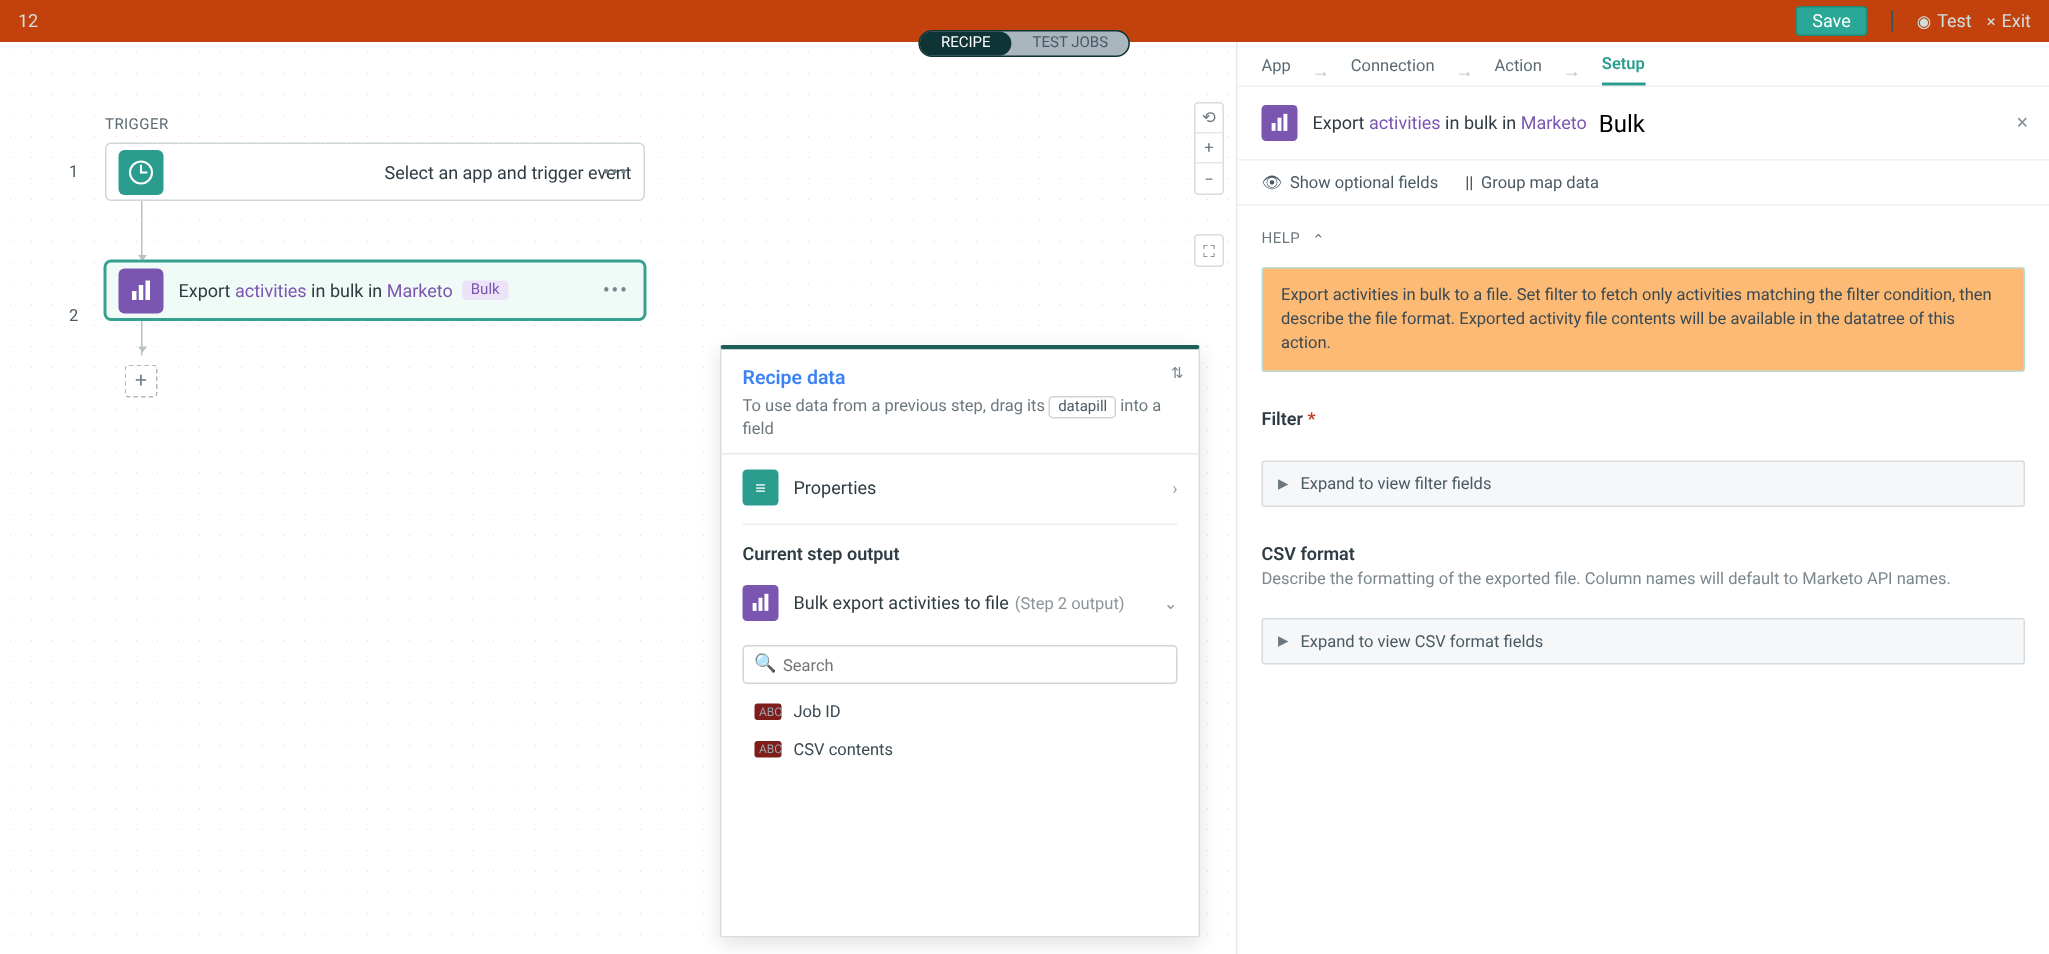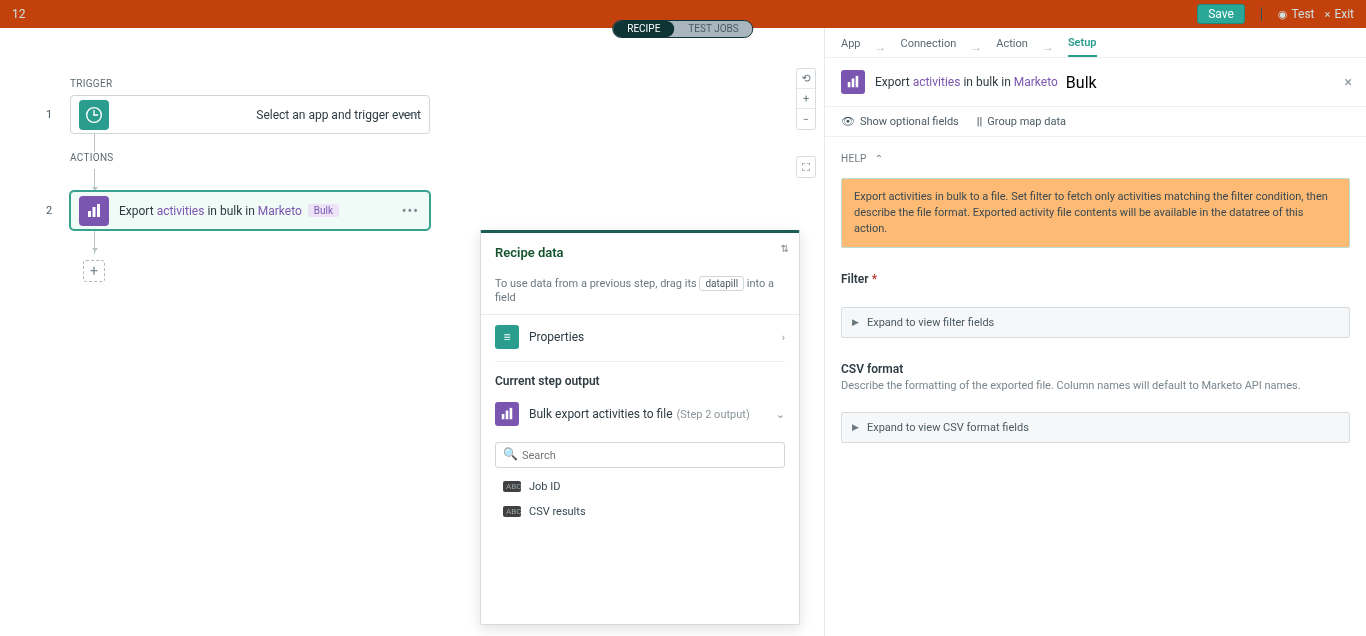--- a/index.html
+++ b/index.html
@@ -40,34 +40,34 @@
 
 
 .canvas-controls { position: absolute; right: 8px; top: 40px; width: 20px; background: #fff; border: 1px solid #d6dcdf; border-radius: 3px; }
 .canvas-controls div { height: 20px; display: flex; align-items: center; justify-content: center; font-size: 11px; color: #6b787f; border-bottom: 1px solid #e4e8ea; cursor: pointer; }
 .canvas-controls div:last-child { border-bottom: none; }
 .canvas-controls.second { top: 128px; }
 
 
 .popup { position: absolute; left: 480px; top: 230px; width: 320px; height: 395px; background: #fff; border: 1px solid #d6dcdf; border-top: 3px solid #1b5e55; border-radius: 2px; box-shadow: 0 4px 14px rgba(0,0,0,0.12); display: flex; flex-direction: column; }
 .popup .hdr { padding: 12px 14px 10px; border-bottom: 1px solid #e6eaec; position: relative; }
-.popup .hdr h4 { font-size: 13px; color: #14532d; font-weight: 600; }
-.popup .hdr .desc { font-size: 11px; color: #6b787f; margin-top: 16px; }
+.popup .hdr h4 { font-size: 13px; color: #3b82f6; font-weight: 600; }
+.popup .hdr .desc { font-size: 11px; color: #6b787f; margin-top: 4px; }
 .popup .hdr .desc .pill-chip { display: inline-block; border: 1px solid #cfd6da; border-radius: 3px; padding: 1px 5px; font-size: 10px; color: #4b5a63; background: #fff; }
 .popup .hdr .collapse-ic { position: absolute; right: 10px; top: 10px; color: #7a878e; font-size: 10px; cursor: pointer; }
 .popup .row { display: flex; align-items: center; padding: 10px 14px; font-size: 12px; color: #2e3b42; cursor: pointer; }
 .popup .row .sq { width: 24px; height: 24px; border-radius: 3px; margin-right: 10px; display: flex; align-items: center; justify-content: center; color: #fff; font-size: 12px; }
 .popup .row .chev { margin-left: auto; color: #8b969c; font-size: 11px; }
 .popup .sect-label { padding: 10px 14px 4px; font-size: 12px; color: #2f3c44; font-weight: 600; }
 .popup .row .sub { color: #8b969c; font-size: 11px; margin-left: 4px; }
 .popup .search { margin: 6px 14px; position: relative; }
 .popup .search input { width: 100%; height: 26px; border: 1px solid #cfd6da; border-radius: 3px; padding: 0 8px 0 26px; font-size: 11px; color: #4a5a63; outline: none; }
 .popup .search .sic { position: absolute; left: 8px; top: 5px; color: #7a878e; font-size: 12px; }
 .popup .field-item { padding: 6px 14px 6px 22px; font-size: 11px; color: #3a4952; display: flex; align-items: center; gap: 8px; cursor: pointer; }
-.popup .field-item .typ { font-size: 8px; color: #9aa4aa; background: #404040; padding: 1px 3px; border-radius: 2px; width: 18px; text-align: center; }
+.popup .field-item .typ { font-size: 8px; color: #9aa4aa; background: #7f1d1d; padding: 1px 3px; border-radius: 2px; width: 18px; text-align: center; }
 .popup hr { border: none; border-top: 1px solid #edf0f1; margin: 2px 14px; }
 
 
 .rpanel { position: absolute; right: 0; top: 28px; width: 542px; height: 608px; background: #fff; border-left: 1px solid #e5e9eb; }
 .tabs { display: flex; align-items: center; gap: 14px; padding: 8px 16px 0; font-size: 11px; color: #5b6a73; border-bottom: 1px solid #eef1f2; height: 30px; }
 .tabs .arr { color: #b6bfc4; font-size: 12px; }
 .tabs .t { cursor: pointer; padding-bottom: 6px; }
 .tabs .t.active { color: #2a9d8f; border-bottom: 2px solid #2a9d8f; font-weight: 600; }
 .panel-head { display: flex; align-items: center; padding: 12px 16px; border-bottom: 1px solid #eef1f2; position: relative; }
 .panel-head .iconsq { width: 24px; height: 24px; border-radius: 3px; }
@@ -140,21 +140,20 @@
             <line x1="12" y1="12" x2="12" y2="7"></line>
             <line x1="12" y1="12" x2="16" y2="12"></line>
           </svg>
       </div>
       <span class="txt">Select an app and trigger event</span>
       <span class="more">•••</span>
     </div>
 
     <div class="connector" style="margin-left:44px;"></div>
 
-    <div class="label-sub" style="margin-left:20px;">ACTIONS</div>
 
     <div class="connector arrow" style="margin-left:44px;"></div>
 
     <div style="height:4px;"></div>
 
     <span class="step-num" style="top:126px;">2</span>
     <div class="card selected" style="margin-left:20px;">
       <div class="iconsq purple">
         <svg class="bars" viewBox="0 0 16 16">
             <rect x="2" y="8" width="3" height="6"></rect>
@@ -212,21 +211,21 @@
     <span class="sic">🔍</span>
     <input type="text" placeholder="Search" style="">
   </div>
 
   <div class="field-item">
     <span class="typ">ABC</span>
     <span>Job ID</span>
   </div>
   <div class="field-item">
     <span class="typ">ABC</span>
-    <span>CSV results</span>
+    <span>CSV contents</span>
   </div>
 </div>
 
 <div class="rpanel">
   <div class="tabs">
     <span class="t">App</span>
     <span class="arr">→</span>
     <span class="t">Connection</span>
     <span class="arr">→</span>
     <span class="t">Action</span>

